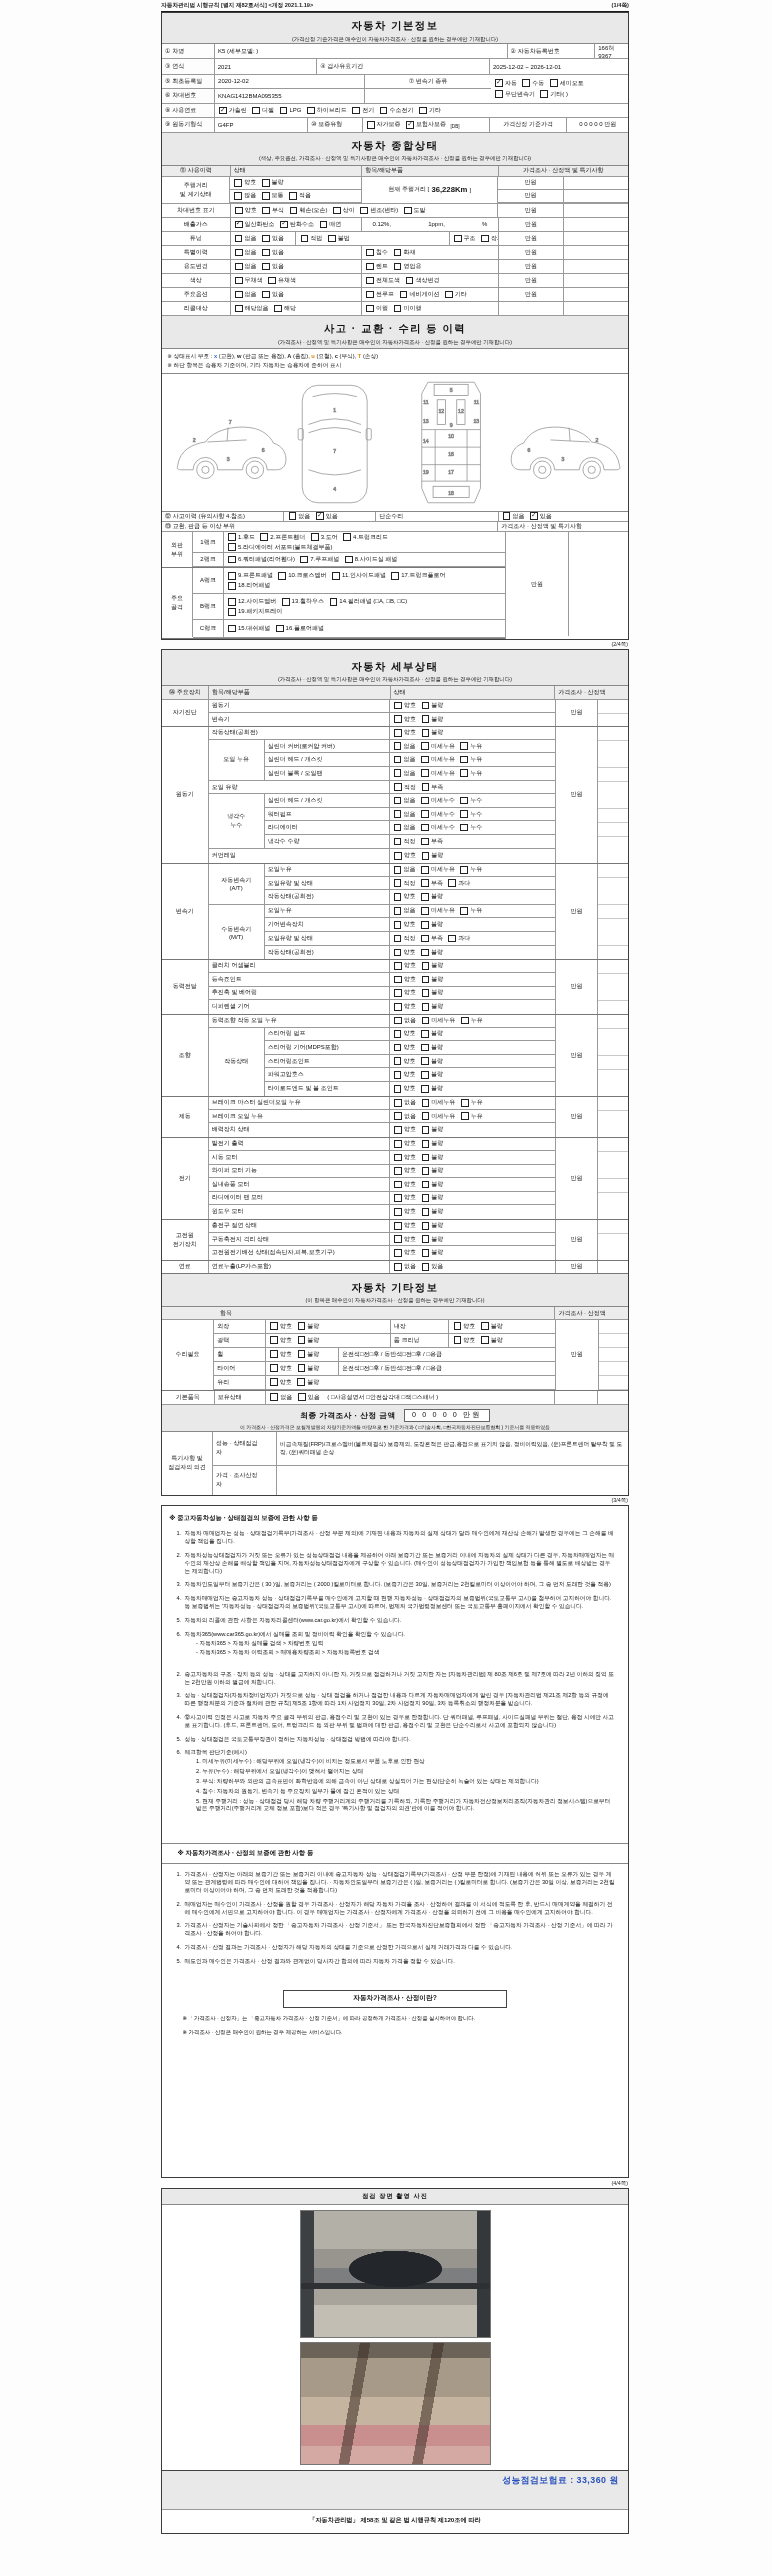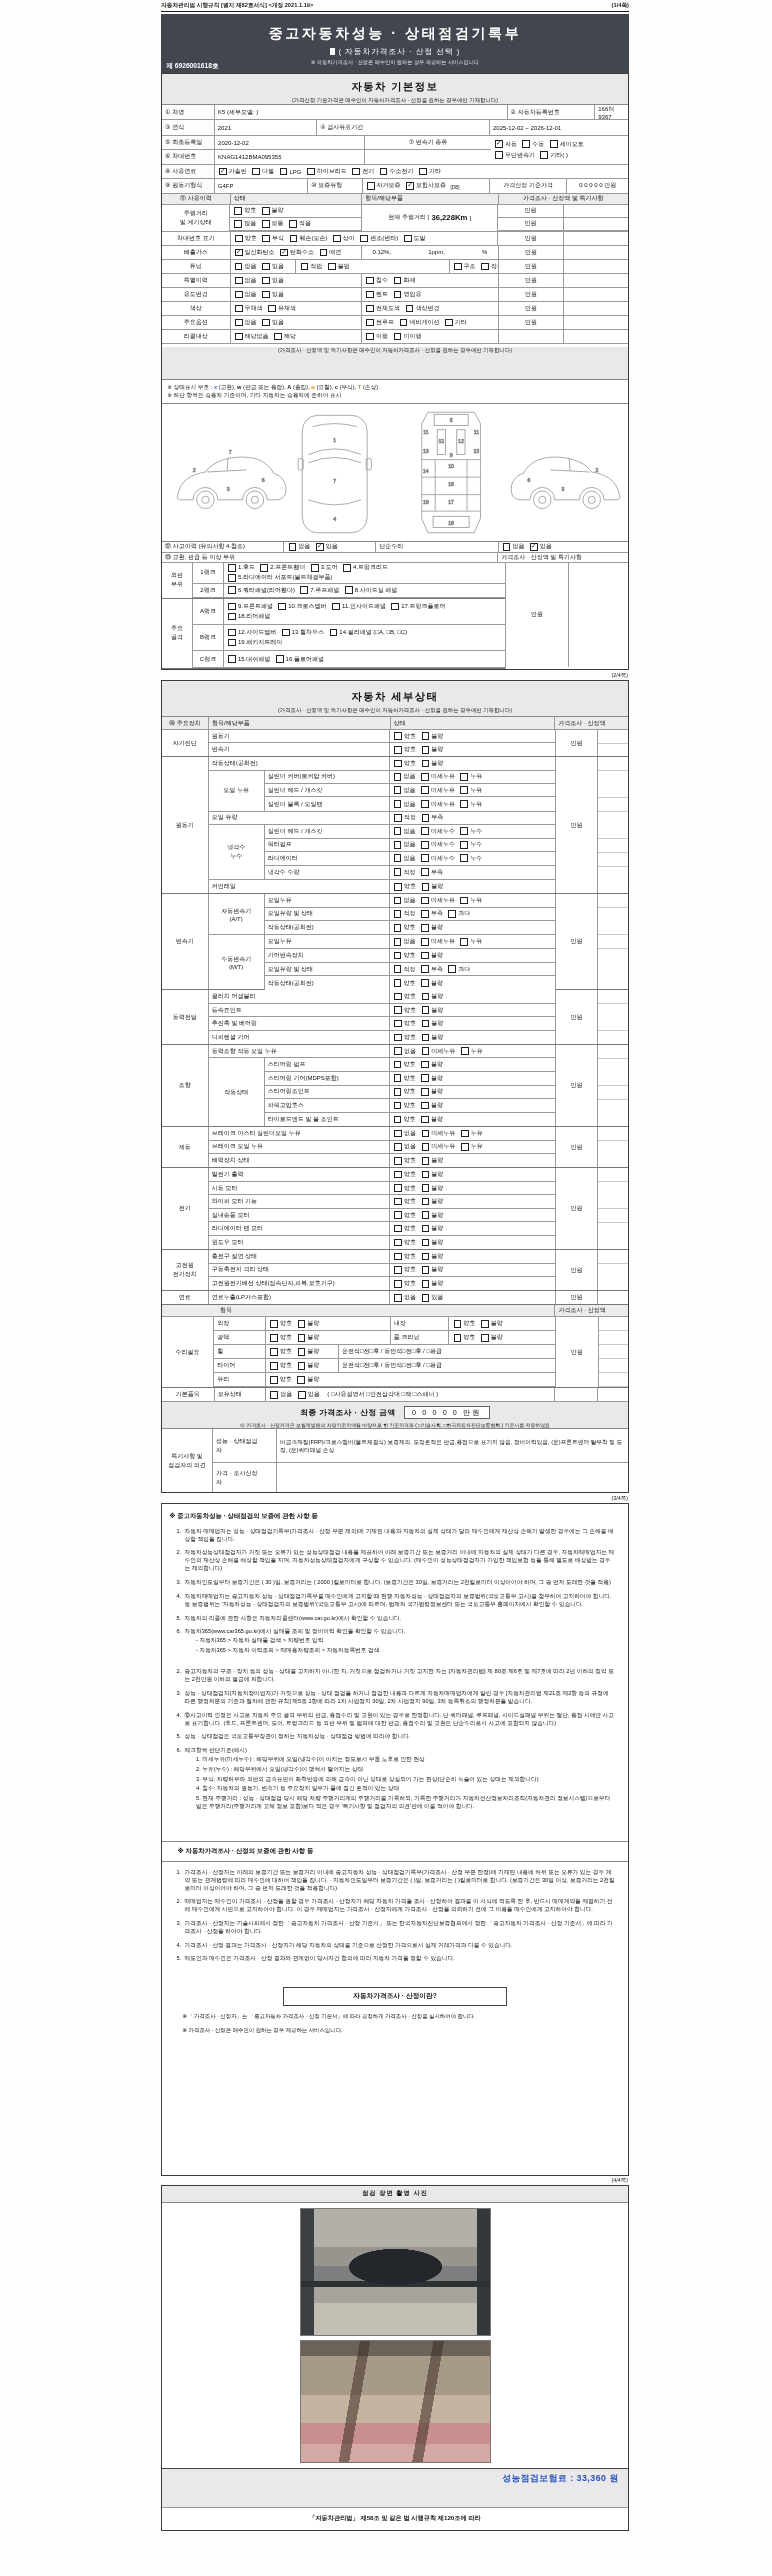--- a/index.html
+++ b/index.html
@@ -78,26 +78,20 @@
 <body>
 
 <div id="doc">
 
   <div class="meta">
     <span>자동차관리법 시행규칙 [별지 제82호서식] &lt;개정 2021.1.19&gt;</span>
     <span>(1/4쪽)</span>
   </div>
   <div class="toprule"></div>
 
-  <div class="dark-header">
-    <div class="dh-title">중고자동차성능 · 상태점검기록부</div>
-    <div class="dh-sub"><span class="wb"></span><span>( 자동차가격조사 · 산정 선택 )</span></div>
-    <div class="dh-note">※ 자동차가격조사 · 산정은 매수인이 원하는 경우 제공하는 서비스입니다</div>
-    <div class="dh-no">제 6926001618호</div>
-  </div>
 
   <div class="block">
     <div class="sec-head" style="height:30px">
       <div class="sec-title">자동차 기본정보</div>
       <div class="sec-sub">(가격산정 기준가격은 매수인이 자동차가격조사 · 산정을 원하는 경우에만 기재합니다)</div>
     </div>
     <div id="basic-table">
         <div class="trow " style="height:15.5px">
           <div class="cell lab" style="width:53px;">① 차명</div>
           <div class="cell " style="width:294px;">K5 (세부모델: )</div>
@@ -147,20 +141,24 @@
           <div class="cell " style="width:128px;">
             <span class="opt"><span class="cb"></span>자가보증</span>
             <span class="opt"><span class="cb ck"></span>보험사보증</span>
             <span style="font-size:4.6px;margin-top:3.1px">[DB]</span>
           </div>
           <div class="cell ctr" style="width:78px;">가격산정 기준가격</div>
           <div class="cell ctr last" style="width:61px;">0 0 0 0 0 만원</div>
         </div>
       </div>
 
+    <div class="sec-head" style="height:32px">
+      <div class="sec-title">자동차 종합상태</div>
+      <div class="sec-sub">(색상, 주요옵션, 가격조사 · 산정액 및 특기사항은 매수인이 자동차가격조사 · 산정을 원하는 경우에만 기재합니다)</div>
+    </div>
     <div id="overall-table">
         <div class="trow thead" style="height:11.3px">
           <div class="cell ctr" style="width:69px;">⑪ 사용이력</div>
           <div class="cell " style="width:132px;">상태</div>
           <div class="cell " style="width:137px;">항목/해당부품</div>
           <div class="cell ctr last" style="width:130px;">가격조사 · 산정액 및 특기사항</div>
         </div>
         <div style="display:flex;border-bottom:0.5px solid #9a9a9a">
     <div class="cell ctr" style="width:69px;height:26px">주행거리<br>및 계기상태</div>
     <div style="width:132px">
@@ -305,20 +303,21 @@
           <div class="cell " style="width:137px;">
             <span class="opt"><span class="cb"></span>이행</span>
             <span class="opt"><span class="cb"></span>미이행</span>
           </div>
           <div class="cell ctr" style="width:66px;"></div>
           <div class="cell last" style="width:64px;"></div>
         </div>
       </div>
 
     <div class="sec-head" style="height:32px">
+      <div class="sec-title">사고 · 교환 · 수리 등 이력</div>
       <div class="sec-sub">(가격조사 · 산정액 및 특기사항은 매수인이 자동차가격조사 · 산정을 원하는 경우에만 기재합니다)</div>
     </div>
     <div class="notes" id="acc-notes">
         <div>※ 상태표시 부호 : <b style="color:#3b6fd4">x</b> (교환), <b style="color:#222">w</b> (판금 또는 용접), <b style="color:#222">A</b> (흠집), <b style="color:#dd8500">u</b> (요철), <b style="color:#222">c</b> (부식), <b style="color:#dd8500">T</b> (손상)</div>
         <div>※ 하단 항목은 승용차 기준이며, 기타 자동차는 승용차에 준하여 표시</div>
       </div>
     <div id="diagram" style="border-bottom: 0.5px solid rgb(136, 136, 136); height: 137px;"><svg width="468" height="137" viewBox="0 0 908 266" fill="none" stroke="#8a8a8a" stroke-width="1.4">
 <g transform="translate(18,60)">
             <path d="M12,118 C16,88 40,76 66,72 C82,48 122,40 152,44 C178,47 192,62 198,74 C216,80 224,94 222,110 C221,120 214,126 204,126 L186,126 A24,24 0 0 0 138,126 L90,126 A24,24 0 0 0 42,126 L20,126 C12,126 10,124 12,118 Z"></path>
 <circle cx="66" cy="126" r="17"></circle>
@@ -876,20 +875,24 @@
                 <span class="opt"><span class="cb"></span>없음</span>
                 <span class="opt"><span class="cb"></span>있음</span>
               </div>
             </div>
           </div>
    <div class="cell ctr gprice" style="width:43px">만원</div>
    <div class="gblank" style="width:30px;background:repeating-linear-gradient(#fff 0 13px,#c9c9c9 13px 13.7px)"></div>
         </div>
       </div>
 
+    <div class="sec-head" style="height:32px">
+      <div class="sec-title">자동차 기타정보</div>
+      <div class="sec-sub">(이 항목은 매수인이 자동차가격조사 · 산정을 원하는 경우에만 기재합니다)</div>
+    </div>
     <div id="other-table">
         <div class="trow thead" style="height:12.4px">
           <div class="cell " style="width:395px;padding-left:58px">항목</div>
           <div class="cell last" style="width:73px;">가격조사 · 산정액</div>
         </div>
         <div style="display:flex;border-bottom:0.5px solid #777">
   <div class="cell ctr" style="width:53px;height:70px">수리필요</div>
   <div style="width:342px;border-right:0.5px solid #9a9a9a;box-sizing:border-box">
             <div class="trow " style="height:14px">
               <div class="cell " style="width:52px;">외장</div>

